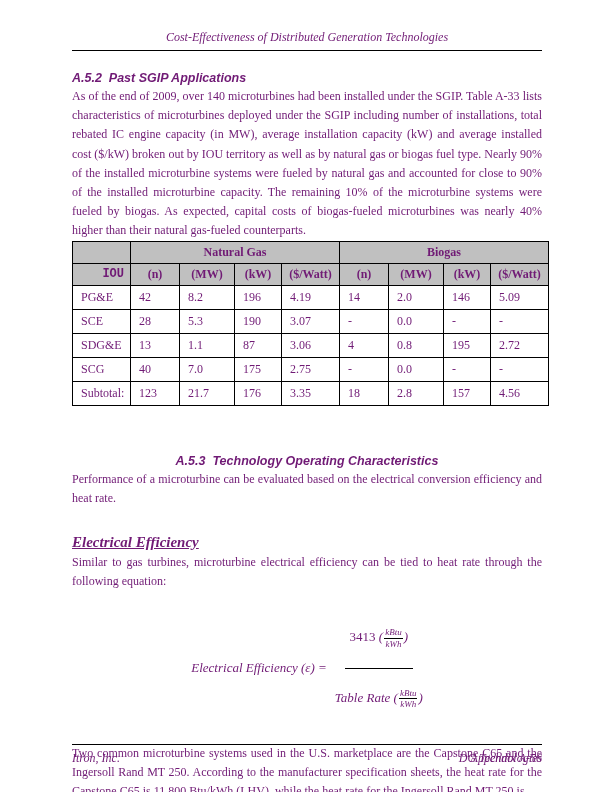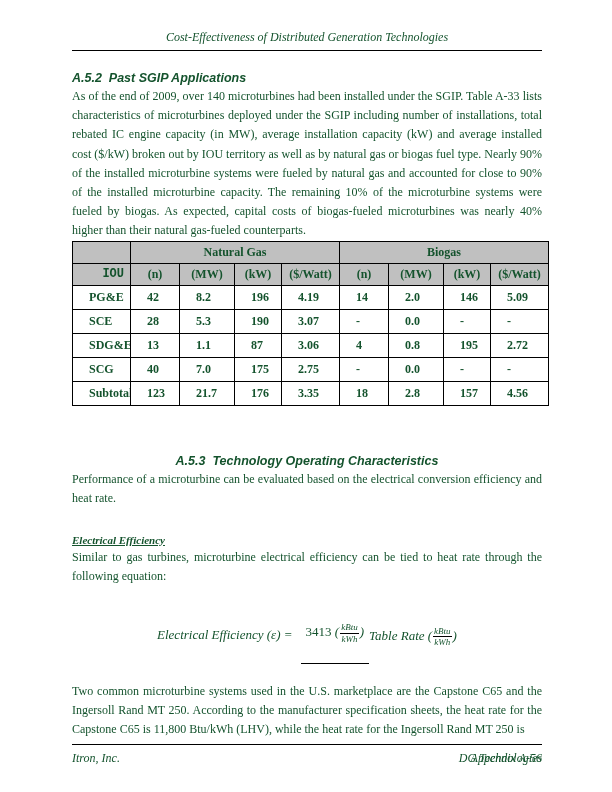--- a/index.html
+++ b/index.html
@@ -1,18 +1,18 @@
 <!DOCTYPE html>
 <html><head>
 <meta charset="utf-8">
 <style>
   html,body { margin:0; padding:0; background:#e8e8e8; }
   .page {
     width:612px; height:792px; margin:0 auto; background:#ffffff;
-    position:relative; overflow:hidden; color:#14532d;
+    position:relative; overflow:hidden; color:#701a75;
     font-family:"Liberation Serif", serif;
   }
   .content { padding:30px 70px 0 72px; }
 
   .doc-header {
     text-align:center; font-style:italic; font-size:12px;
     padding-bottom:5px; border-bottom:1px solid #000;
   }
 
   .section-heading {
@@ -33,38 +33,38 @@
     border-collapse:collapse; width:100%; 
     font-size:12px; table-layout:fixed;
   }
   table.sgip th, table.sgip td {
     border:1px solid #000; padding:3px 6px; overflow:hidden;
   }
   table.sgip thead th, table.sgip thead td {
     background:#c0c0c0; text-align:center; font-weight:bold;
   }
   table.sgip thead th.iou-label { text-align:right;font-family:Liberation Mono, monospace; }
-  table.sgip tbody td { text-align:left; padding:4px 16px; background:#fff;font-weight:bold; }
+  table.sgip tbody td { text-align:left; padding:4px 8px; background:#fff; }
   col.c-iou { width:58px; }
   col.c-num { width:49px; }
   col.c-cap { width:55px; }
   col.c-avg { width:47px; }
   col.c-cost { width:58px; }
 
   .sub-heading {
     font-weight:bold; font-style:italic; text-decoration:underline;
-    font-size:11px; margin-top:26px;
+    font-size:15px; margin-top:26px;
   }
 
   .equation {
     margin-top:20px; margin-bottom:4px;
     display:flex; justify-content:center; align-items:center; gap:8px;
     font-size:13px; font-style:italic;
   }
-  .frac { display:inline-flex; flex-direction:row; align-items:center;justify-content:flex-end; }
+  .frac { display:inline-flex; flex-direction:column; align-items:center;justify-content:flex-end; }
   .frac .num { border-bottom:1px solid #000; padding:0 5px 3px 5px; }
   .frac .den { padding-top:3px; }
   .coeff { font-style:normal; }
   .ufrac {
     display:inline-flex; flex-direction:column; align-items:center;
     vertical-align:middle; font-size:9px; line-height:1.15; margin:16px 1px;
   }
   .ufrac .top { border-bottom:1px solid #000; padding:0 1px; }
 
   .doc-footer {

